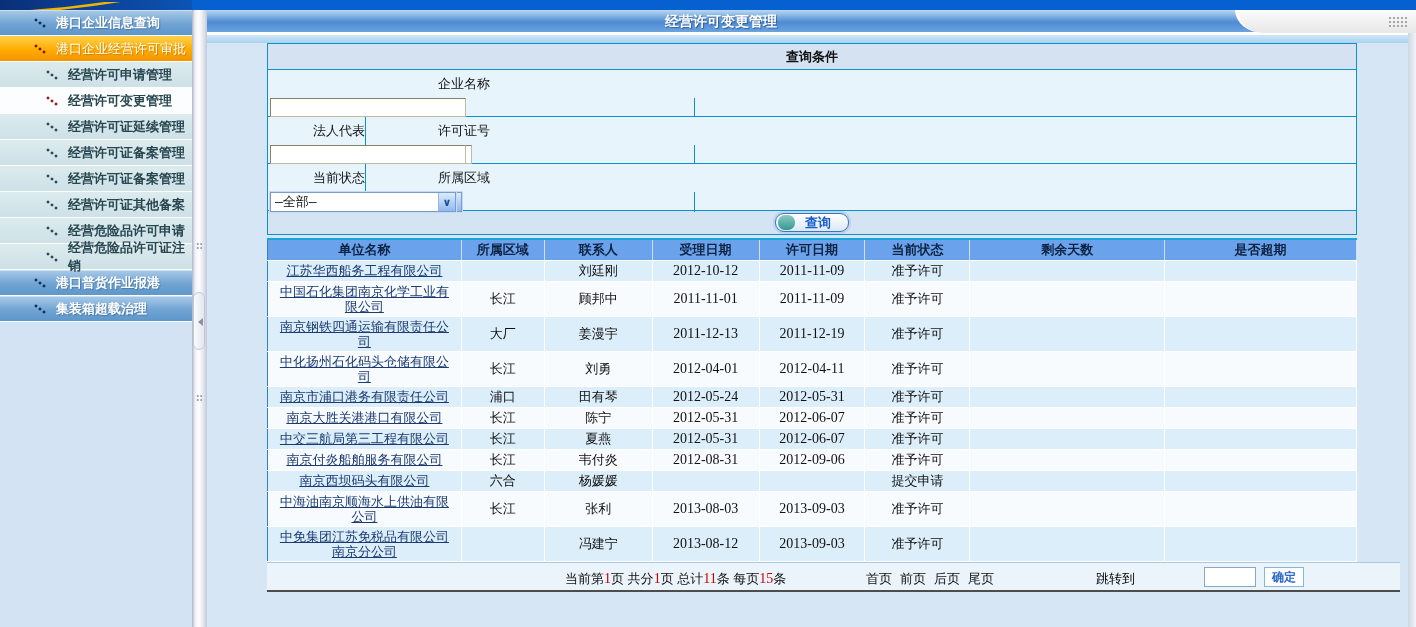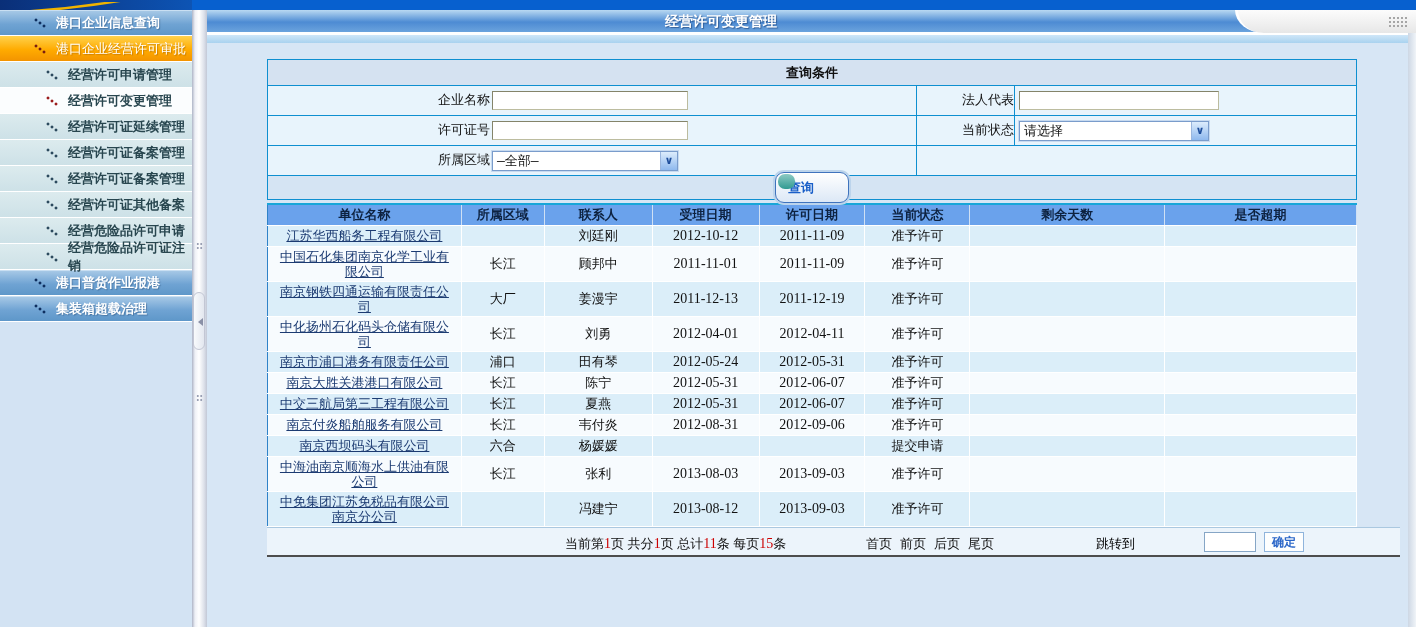--- a/index.html
+++ b/index.html
@@ -45,47 +45,47 @@
   .title-bar { position:relative; height:23px;
      background:linear-gradient(#b9d9f2,#4d8bd3 55%,#6ba3dd); border-bottom:1px solid #ffffff; }
   .tb-title { position:absolute; left:0; width:1028px; top:3px; text-align:center; color:#ffffff;
      font-weight:bold; font-size:14px; text-shadow:1px 1px 1px rgba(10,40,90,.5); }
   .tb-gray { position:absolute; right:0; top:0; width:181px; height:23px;
      background:linear-gradient(#fcfcfc,#e7e7e7); border-bottom-left-radius:30px 24px; border-left:3px solid #ffffff; }
   .tb-grip { position:absolute; right:9px; top:6px; width:19px; height:11px;
      background-image:radial-gradient(circle,#a6a6a6 1px,transparent 1.3px); background-size:4px 4px; }
   .strip-white { height:2px; background:#ffffff; }
   .strip-blue { height:8px; background:linear-gradient(#cfe6f8,#a9d2ef); }
-  .content { height:574px; background:#d7e6f5; padding-left:60px; padding-top:16px; }
+  .content { height:574px; background:#d7e6f5; padding-left:60px; padding-top:0; }
   .right-edge { position:absolute; right:0; top:23px; width:8px; height:594px;
      background:linear-gradient(to right,#cdd7e4,#f0f4f8); }
 
   
   .qform { width:1090px; border:1px solid #0e8fd0; background:#e8f4fc; }
   .qf-title { height:26px; line-height:26px; text-align:center; font-weight:bold; color:#111;
      background:#d5e2f1; border-bottom:1px solid #0e8fd0; }
-  .qf-row { display:flex; height:30px; border-bottom:1px solid #0e8fd0; background:#e8f4fc; }
+  .qf-row { display:flex; height:47px; border-bottom:1px solid #0e8fd0; background:#e8f4fc;flex-direction:column; }
   .qf-c1 { width:222px; text-align:right; line-height:28px; color:#111; }
   .qf-c2 { width:427px; border-right:1px solid #0e8fd0; padding-left:2px; display:flex; align-items:center; }
   .qf-c3 { width:98px;  border-right:1px solid #0e8fd0; text-align:right; line-height:28px; color:#111; }
   .qf-c3.noborder { border-right:none; }
   .qf-c4 { flex:1; padding-left:4px; display:flex; align-items:center; }
   .xp-input { width:196px; height:19px; background:#fff; border:1px solid;
      border-color:#84846a #bcbc9f #bcbc9f #84846a; outline:none; font-size:13px; padding:0 2px; }
   .xp-input.w183 { width:200px; }
   .xp-select { width:186px; height:20px; background:#fff; border:1px solid #7a9ccb; display:flex;
      align-items:center; cursor:pointer; box-shadow:0 0 0 1px #c7daf0; }
   .xp-select .sel-text { flex:1; padding-left:4px; color:#111;font-family:Liberation Mono, monospace; }
   .xp-select .sel-arrow { width:17px; height:18px; background:linear-gradient(#dcecfc,#8fb9ee);
      border-left:1px solid #9ab6de; color:#1f4f9c; font-weight:bold; font-size:11px;
      display:flex; align-items:center; justify-content:center; }
   .qf-btnrow { height:23px; background:#d5e4f3; display:flex; align-items:center; justify-content:center; }
-  .search-btn { position:relative; width:74px; height:31px; border:1px solid #3f73bd; border-radius:9px;
+  .search-btn { position:relative; width:74px; height:19px; border:1px solid #3f73bd; border-radius:9px;
      background:linear-gradient(#ffffff,#dce8f6); box-shadow:0 0 0 2px #bcd4ec; cursor:pointer;
-     display:flex; align-items:center; }
+     display:flex; align-items:center; justify-content:center; }
   .search-btn .btn-cap { position:absolute; left:2px; top:1px; width:17px; height:15px; border-radius:7px;
      background:linear-gradient(#8ecac4,#309a92); }
   .search-btn .btn-label { color:#1a5fc8; font-weight:bold; margin-left:12px; }
 
   
   .rtable { width:1090px; margin-top:3px; border-collapse:collapse;
      border-top:2px solid #18a6d8; border-left:1px solid #2f82c8; border-right:1px solid #18a6d8; }
   .rtable th { background:#6aa2ec; color:#0d2240; font-size:13px; font-weight:bold; height:21px;
      border-right:1px solid #cfe0f4; border-bottom:1px solid #ffffff; }
   .rtable td { text-align:center; color:#111; border-right:1px solid #ffffff; border-bottom:1px solid #ffffff;

